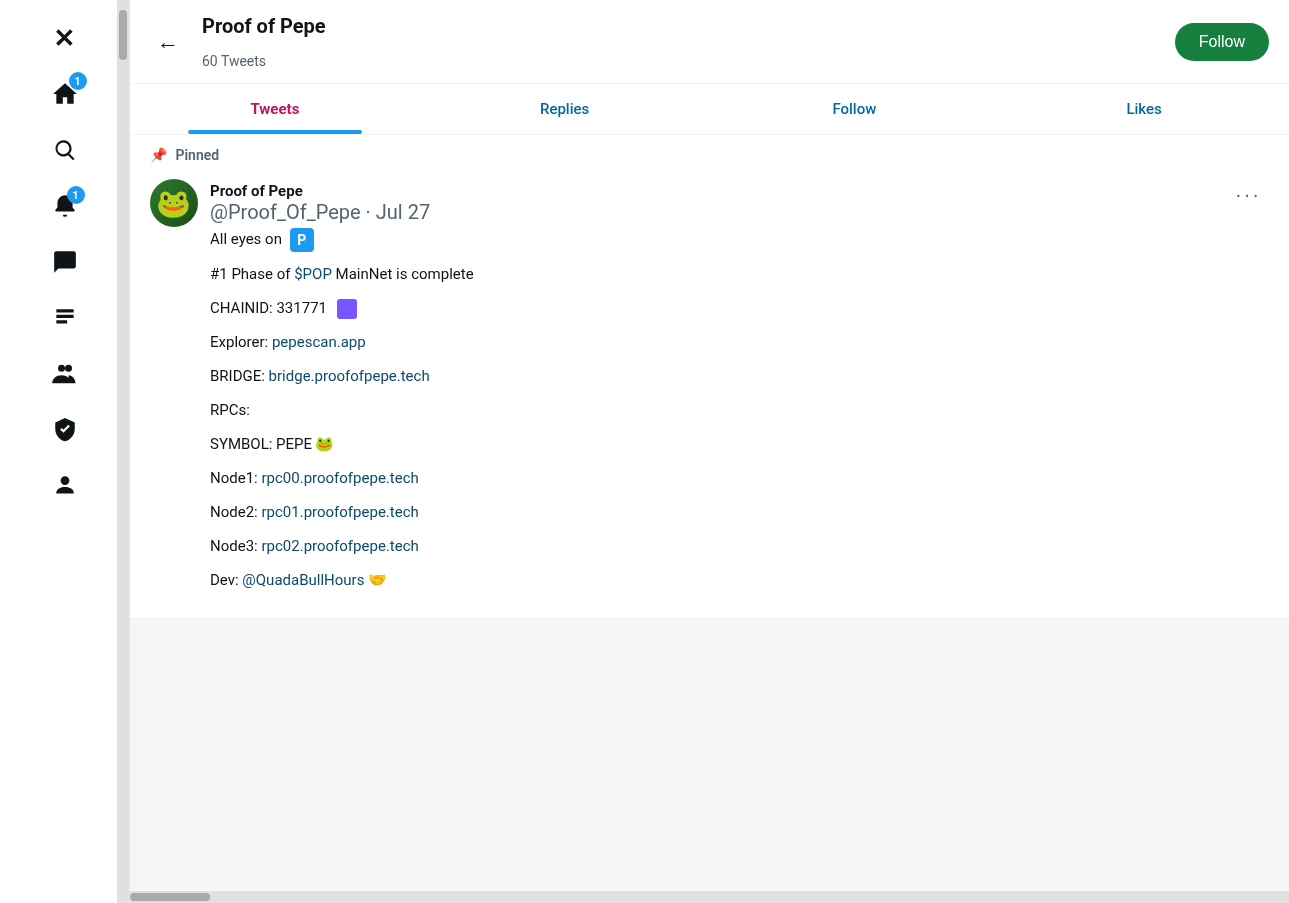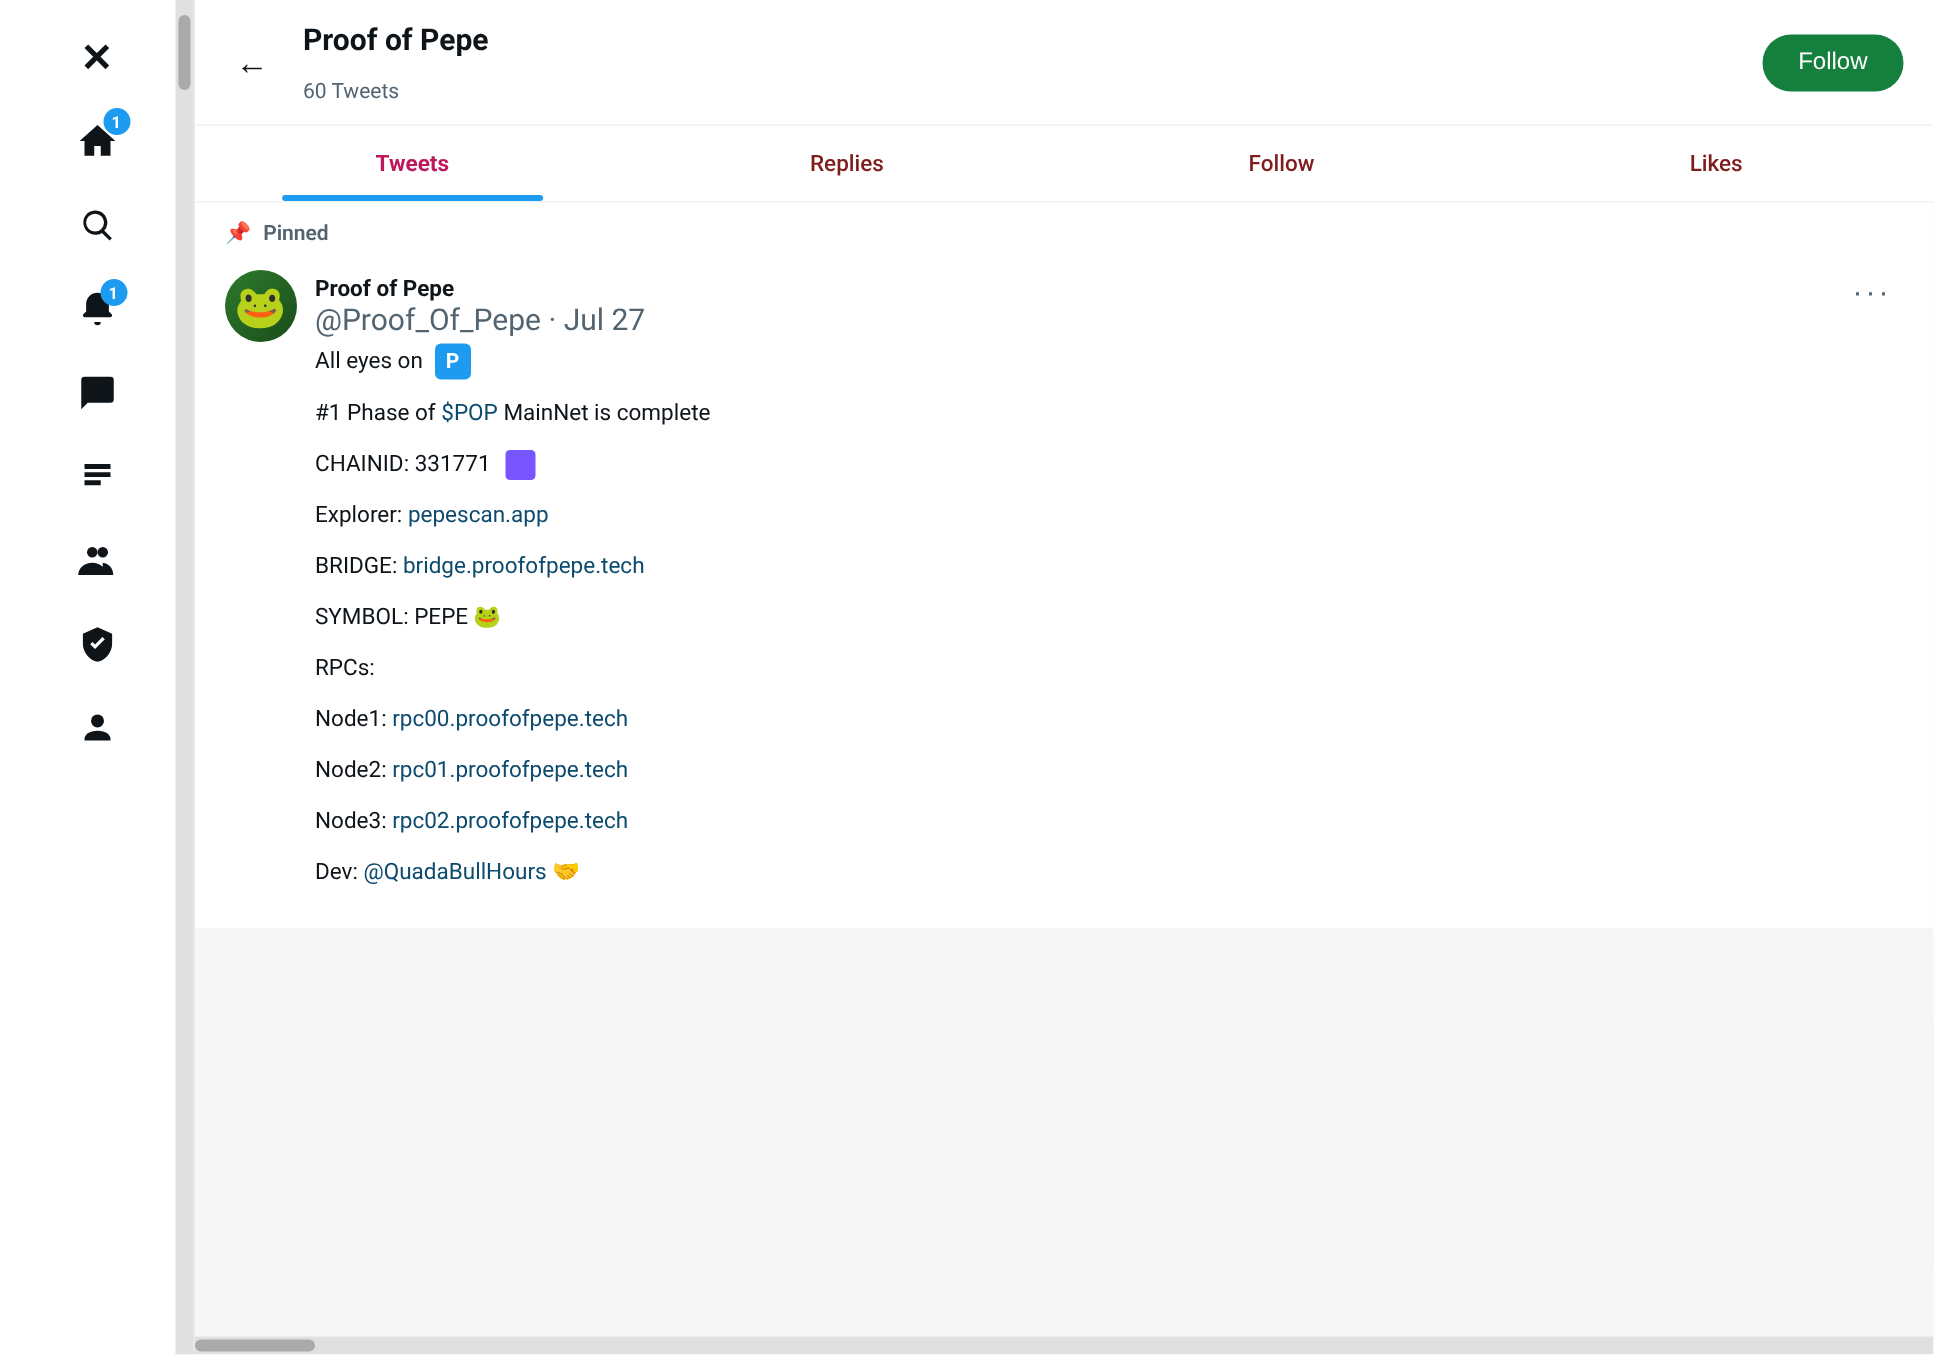--- a/index.html
+++ b/index.html
@@ -117,21 +117,21 @@
     .tabs {
       display: flex;
       border-bottom: 1px solid #eff3f4;
     }
     .tab {
       flex: 1;
       text-align: center;
       padding: 16px 0;
       font-size: 15px;
       font-weight: 500;
-      color: #7f1d1d;
+      color: #0369a1;
       cursor: pointer;
       position: relative;
     }
     .tab.active {
       font-weight: 700;
       color: #be185d;
     }
     .tab.active::after {
       content: '';
       position: absolute;
@@ -383,24 +383,24 @@
         </p>
         <p>
           CHAINID: 331771 <span class="purple-square"></span>
         </p>
         <p>
           Explorer: <a class="link">pepescan.app</a>
         </p>
         <p>
           BRIDGE: <a class="link">bridge.proofofpepe.tech</a>
         </p>
+        <p>RPCs:</p>
         <p>
           SYMBOL: PEPE 🐸
         </p>
-        <p>RPCs:</p>
         <p>
           Node1: <a class="link">rpc00.proofofpepe.tech</a>
         </p>
         <p>
           Node2: <a class="link">rpc01.proofofpepe.tech</a>
         </p>
         <p>
           Node3: <a class="link">rpc02.proofofpepe.tech</a>
         </p>
         <p>

